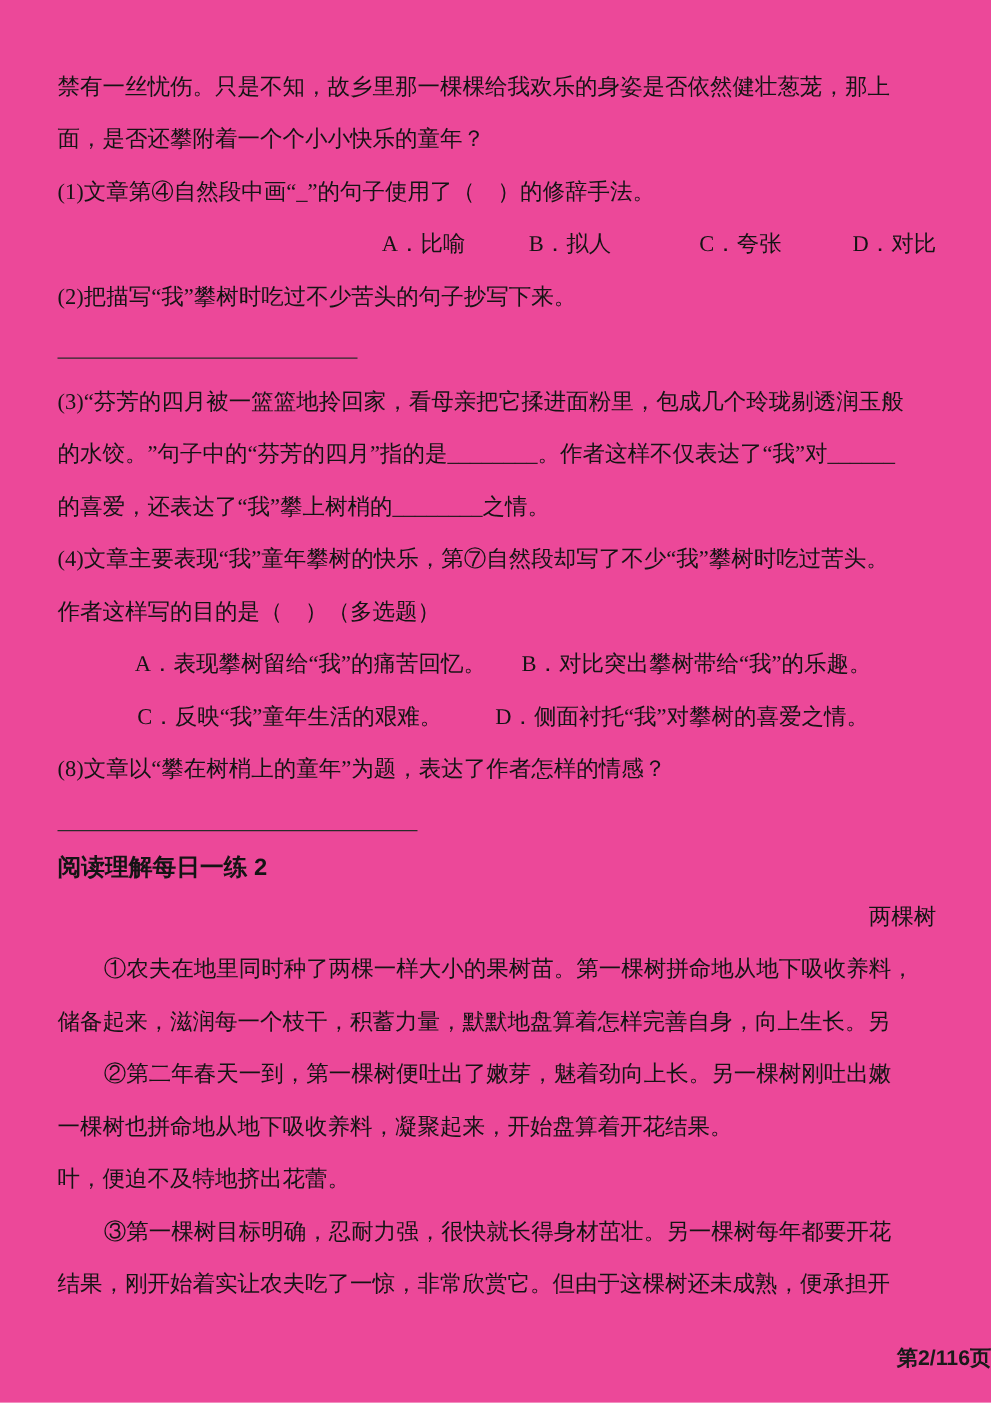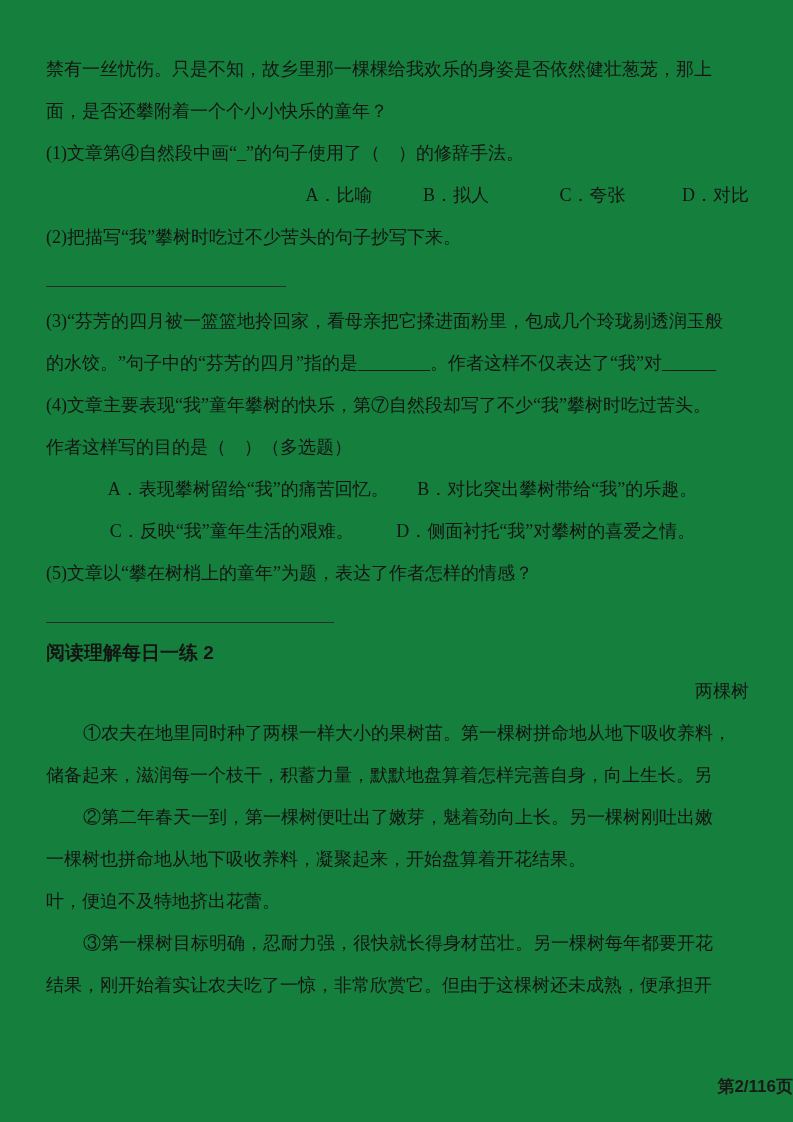--- a/index.html
+++ b/index.html
@@ -4,21 +4,21 @@
 <style>
   * { margin: 0; padding: 0; box-sizing: border-box; }
   html, body { background: #ffffff; }
   body {
     width: 793px; height: 1122px;
     font-family: "Liberation Serif", "DejaVu Serif", serif;
     color: #141414;
     position: relative;
     overflow: hidden;
   }
-  .page { position: relative; width: 793px; height: 1122px; background: #15803d; }
+  .page { position: relative; width: 793px; height: 1122px; background: #ec4899; }
   .content { position: absolute; top: 48px; left: 46px; right: 44px; }
   .line {
     height: 42px; line-height: 42px;
     font-size: 18px;
     white-space: nowrap; overflow: hidden;
   }
   .options-row { height: 42px; line-height: 42px; font-size: 18px; white-space: nowrap; padding-left: 22px; text-align: right; }
   .options-row .opt-a { margin-right: 46px; }
   .options-row .opt-b { margin-right: 66px; }
   .options-row .opt-c { margin-right: 52px; }
@@ -64,34 +64,35 @@
     </div>
 
     <p class="line">(2)把描写“我”攀树时吃过不少苦头的句子抄写下来。</p>
 
     <div class="blank-row">
       <div class="blank-rule rule-1"></div>
     </div>
 
     <p class="line">(3)“芬芳的四月被一篮篮地拎回家，看母亲把它揉进面粉里，包成几个玲珑剔透润玉般</p>
     <p class="line">的水饺。”句子中的“芬芳的四月”指的是________。作者这样不仅表达了“我”对______</p>
+    <p class="line">的喜爱，还表达了“我”攀上树梢的________之情。</p>
 
     <p class="line">(4)文章主要表现“我”童年攀树的快乐，第⑦自然段却写了不少“我”攀树时吃过苦头。</p>
     <p class="line">作者这样写的目的是（　）（多选题）</p>
 
     <div class="mc-row">
       <span class="first">A．表现攀树留给“我”的痛苦回忆。</span>
       <span>B．对比突出攀树带给“我”的乐趣。</span>
     </div>
     <div class="mc-row mc-row2">
       <span class="first">C．反映“我”童年生活的艰难。</span>
       <span>D．侧面衬托“我”对攀树的喜爱之情。</span>
     </div>
 
-    <p class="line">(5)文章以“攀在树梢上的童年”为题，表达了作者怎样的情感？</p>
+    <p class="line">(8)文章以“攀在树梢上的童年”为题，表达了作者怎样的情感？</p>
 
     <div class="blank-row">
       <div class="blank-rule rule-2"></div>
     </div>
 
     <h2 class="heading-row">阅读理解每日一练 2</h2>
 
     <p class="line title-row">两棵树</p>
 
     <p class="line para-first">①农夫在地里同时种了两棵一样大小的果树苗。第一棵树拼命地从地下吸收养料，</p>

